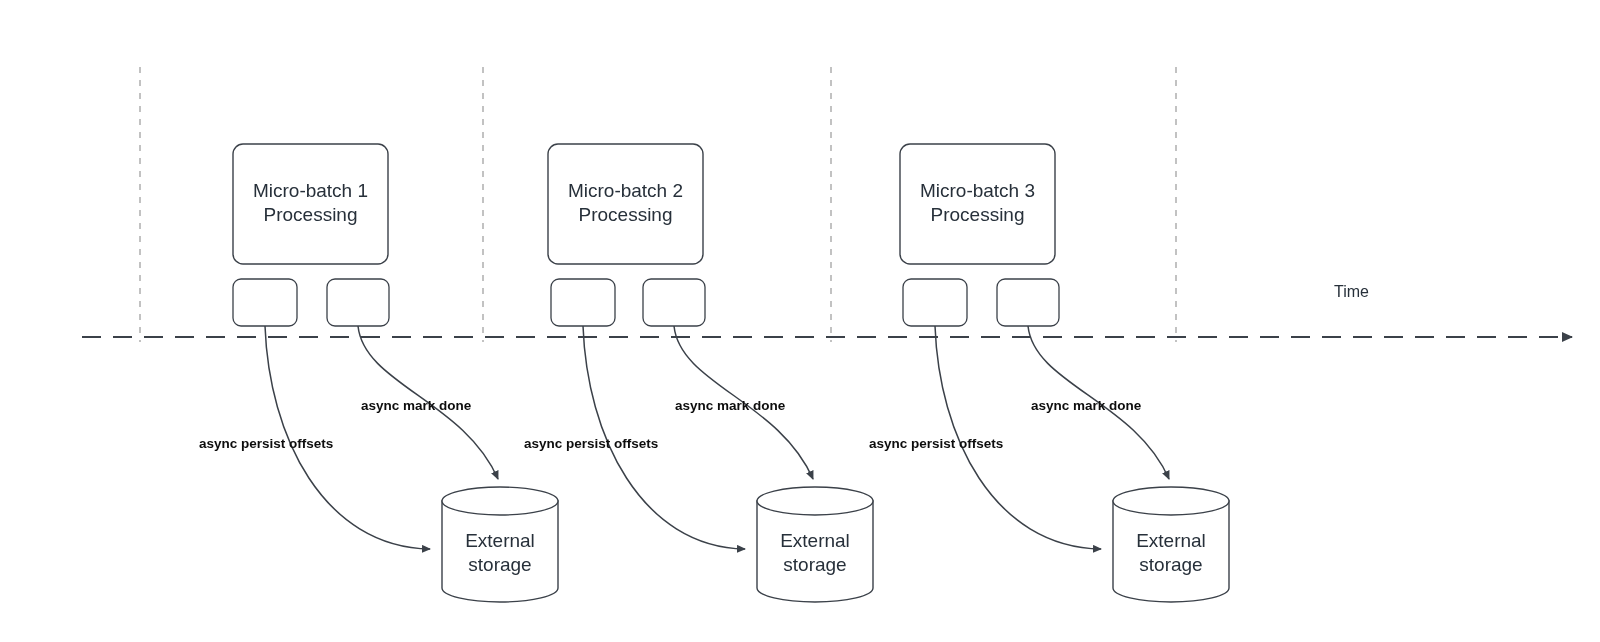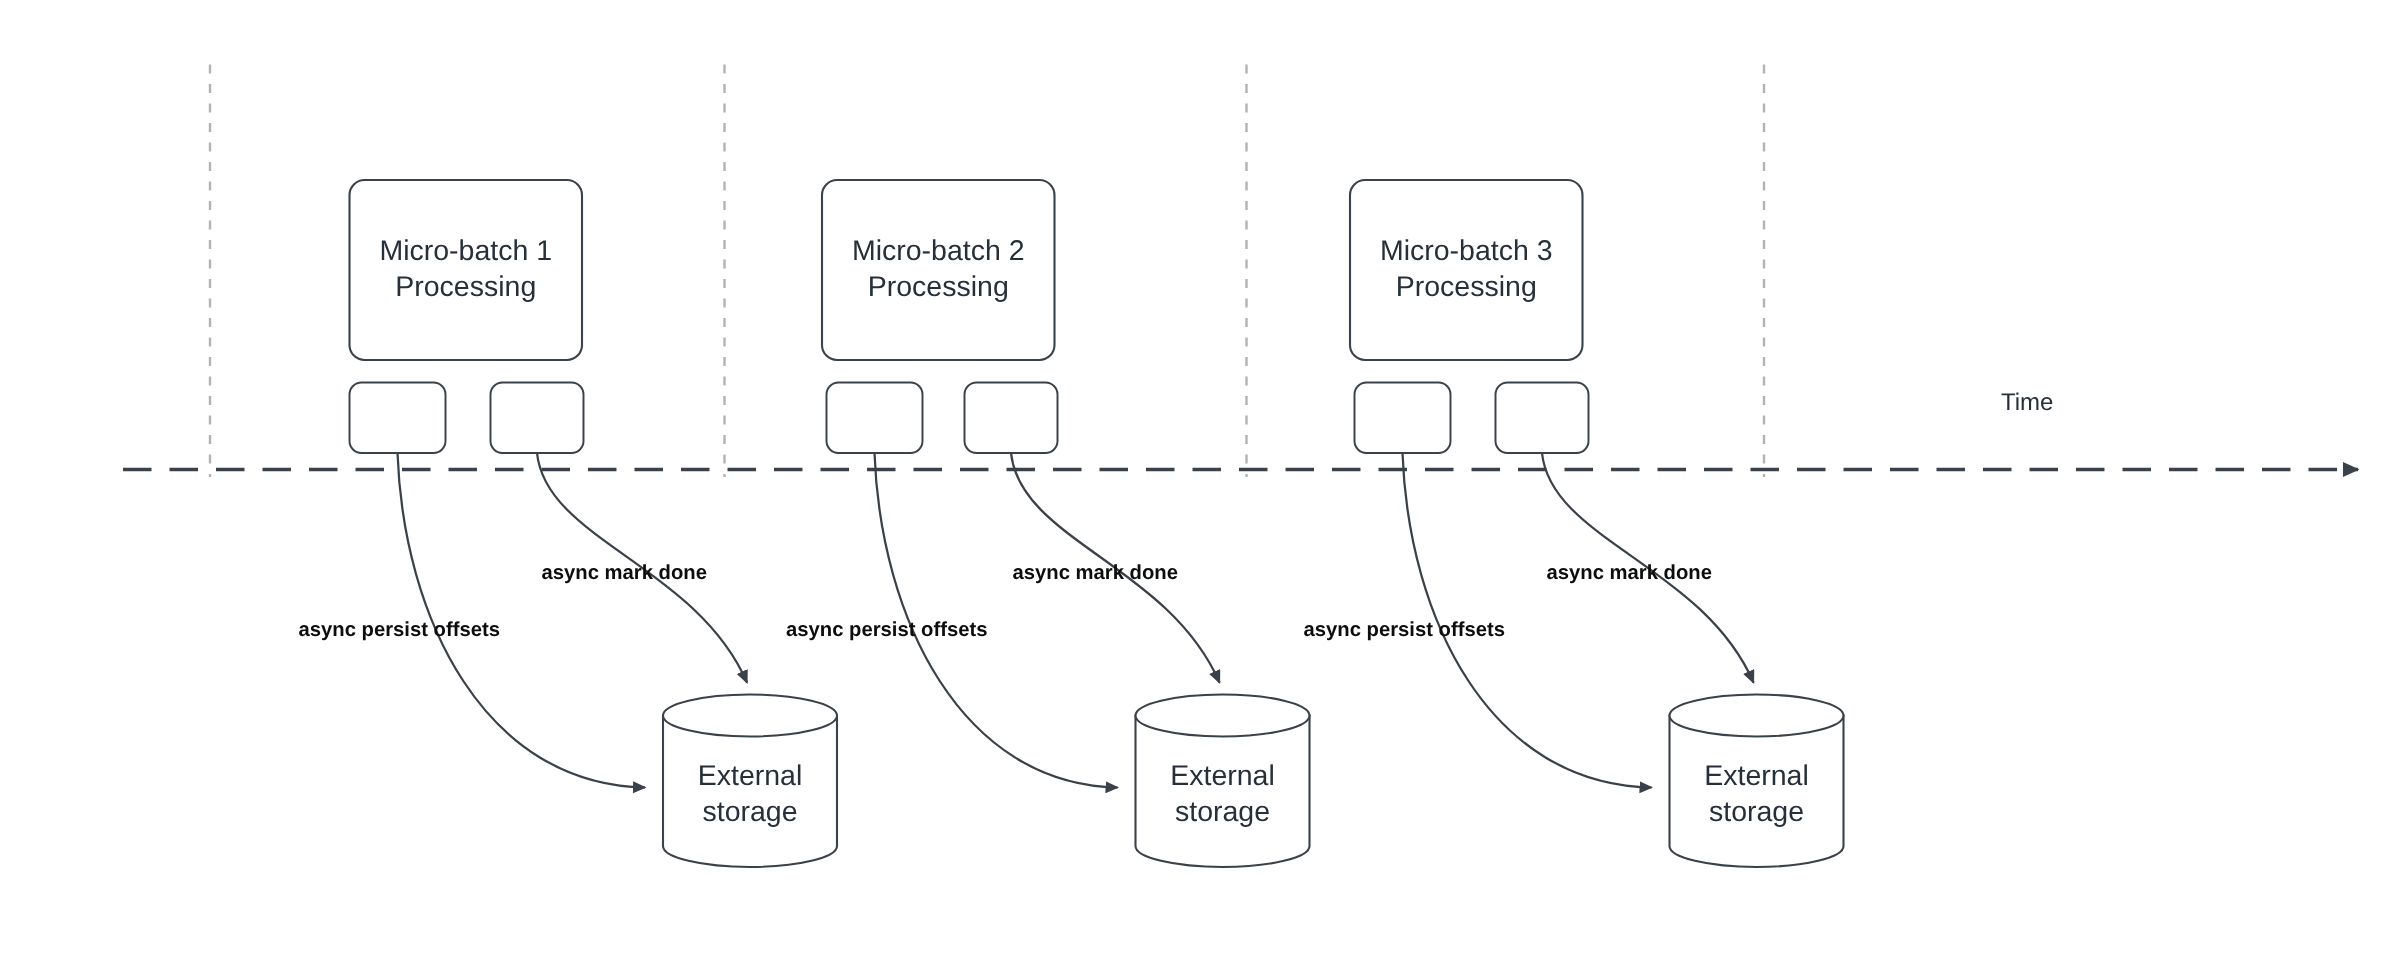--- a/index.html
+++ b/index.html
@@ -1,17 +1,17 @@
 <!DOCTYPE html>
 <html><head>
 <meta charset="utf-8">
 <style>
   html,body{margin:0;padding:0;background:#ffffff;}
   body{width:1600px;height:642px;font-family:"Liberation Sans",sans-serif;overflow:hidden;}
-  #stage{position:relative;width:1600px;height:556px;background:#fff;}
+  #stage{position:relative;width:1600px;height:556px;background:#fff;margin-top:24px;}
   svg{display:block;}
   .box-text{font-family:"Liberation Sans",sans-serif;font-size:19px;fill:#27303a;}
   .cyl-text{font-family:"Liberation Sans",sans-serif;font-size:19px;fill:#27303a;}
   .edge-label{font-family:"Liberation Sans",sans-serif;font-size:13.5px;font-weight:bold;fill:#0d0d0d;}
   .axis-label{font-family:"Liberation Sans",sans-serif;font-size:16px;fill:#27303a;}
 </style>
 </head>
 <body>
 
 <div id="stage">

